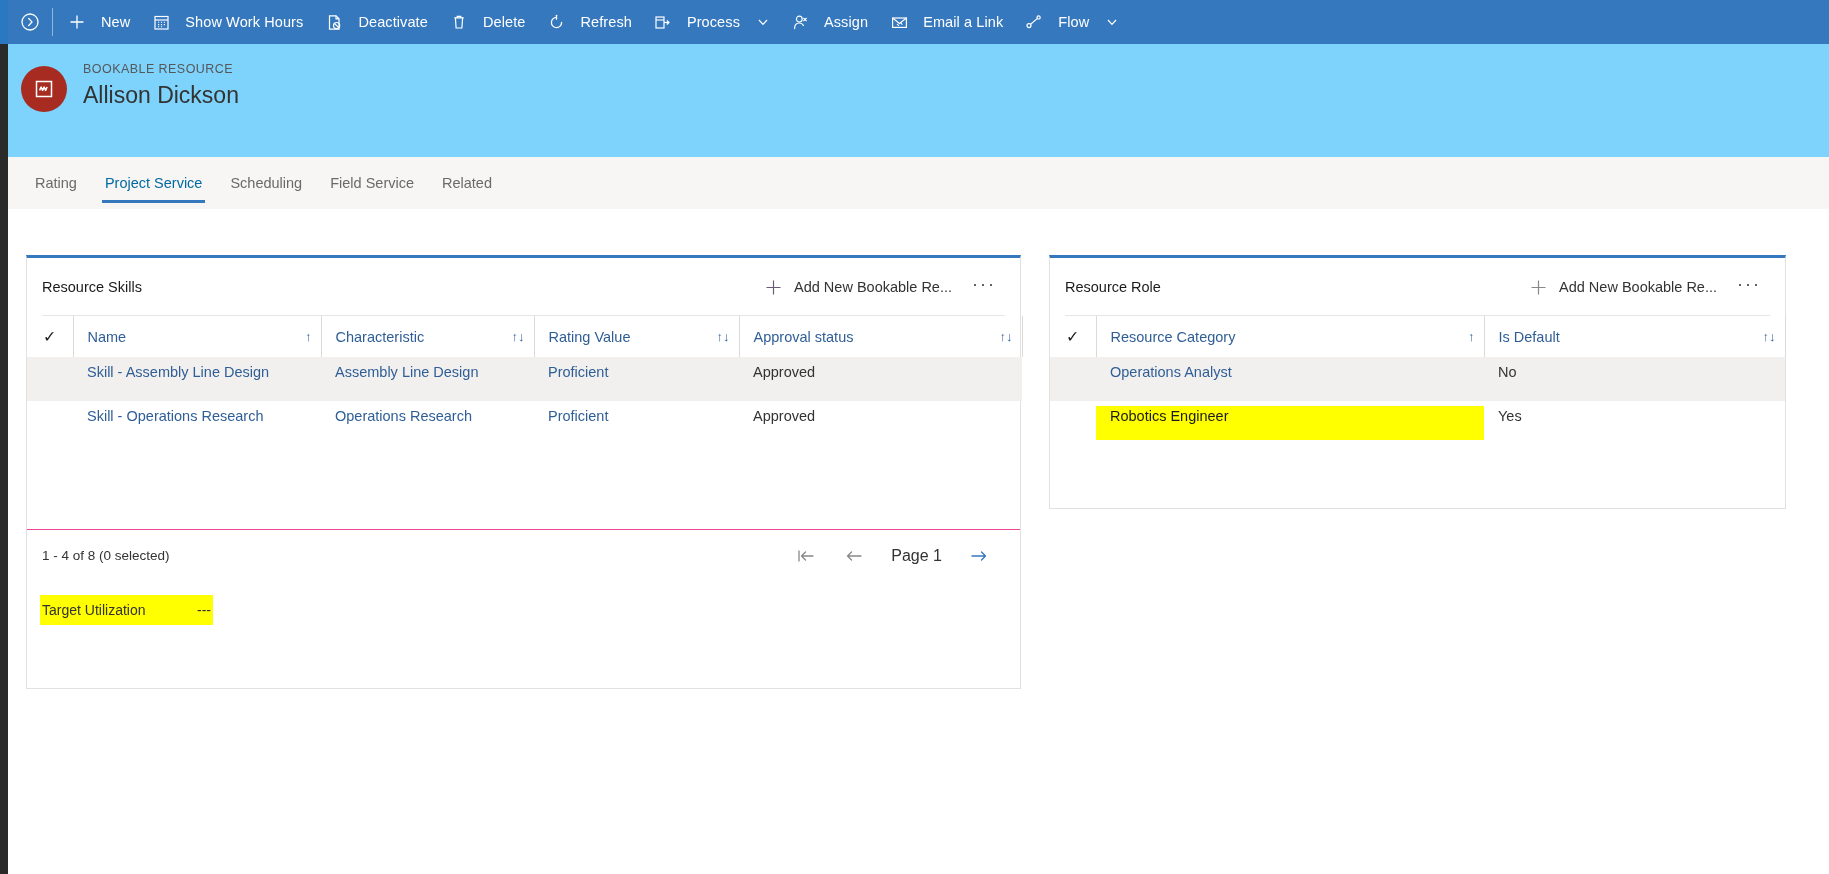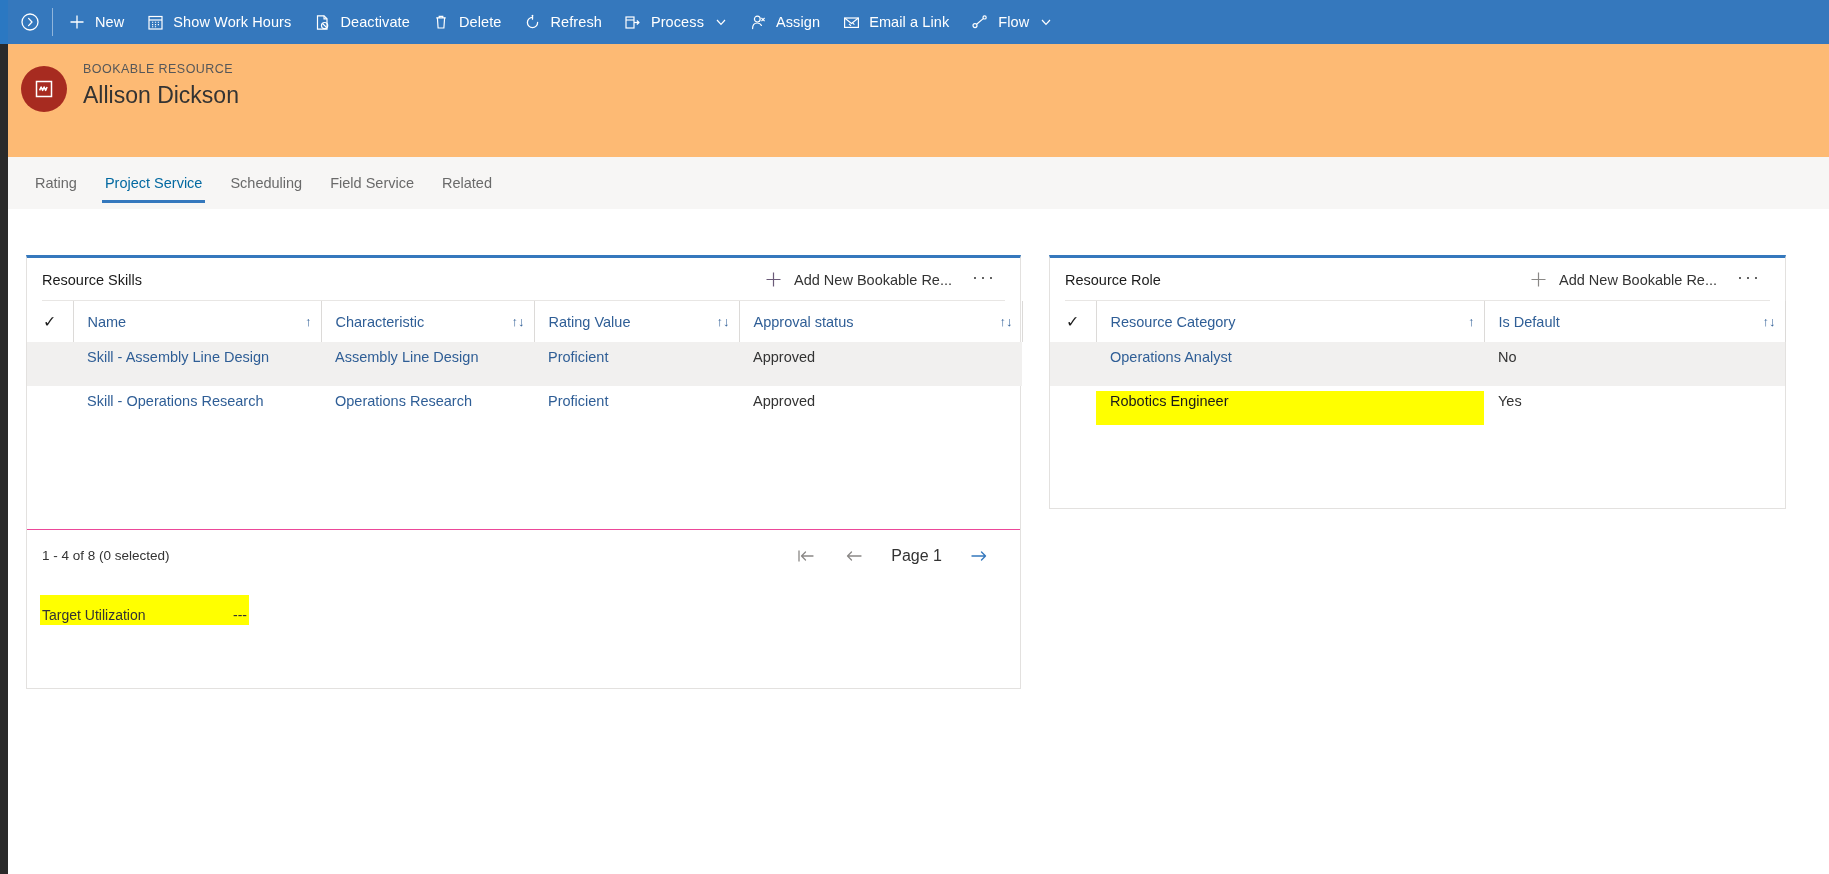--- a/index.html
+++ b/index.html
@@ -44,21 +44,21 @@
   }
   .cmd-sep {
     width: 1px; height: 28px;
     background: rgba(255,255,255,0.45);
     margin: 0 4px 0 0;
   }
   .cmd-item {
     display: flex; align-items: center;
     height: 44px;
     padding: 16px 11px;
-    gap: 9px;
+    gap: 15px;
     cursor: pointer;
     white-space: nowrap;
   }
   .cmd-icon {
     display: flex; align-items: center; justify-content: center;
     width: 18px; height: 18px;
     flex: 0 0 18px;
   }
   .cmd-label {
     font-size: 14.5px;
@@ -68,21 +68,21 @@
   .cmd-chev {
     width: 12px; height: 12px;
     display: flex; align-items: center; justify-content: center;
     margin-left: 2px;
   }
 
   
   .rec-header {
     position: absolute; left: 8px; top: 44px;
     width: 1821px; height: 113px;
-    background: #fdba74;
+    background: #7dd3fc;
   }
   .rec-inner {
     position: absolute; left: 13px; top: 16px;
     display: flex; align-items: flex-start; gap: 16px;
   }
   .rec-avatar {
     width: 46px; height: 46px;
     border-radius: 50%;
     background: #a72b20;
     display: flex; align-items: center; justify-content: center;
@@ -144,21 +144,21 @@
     position: absolute;
     background: #ffffff;
     border: 1px solid #e3e1df;
     border-top: 3px solid #3578bd;
   }
   #card-skills { left: 18px; top: 46px; width: 995px; height: 434px; }
   #card-role   { left: 1041px; top: 46px; width: 737px; height: 254px; }
 
   .card-head {
     position: relative;
-    height: 43px;
+    height: 58px;
     display: flex; align-items: center;
     padding: 0 14px 0 15px;
   }
   .card-title {
     font-size: 14.5px;
     color: #1b1b1b;
   }
   .card-actions {
     margin-left: auto;
     display: flex; align-items: center; gap: 4px;
@@ -283,23 +283,22 @@
   .pager-label {
     font-size: 16px;
     color: #333333;
     white-space: nowrap;
   }
 
   
   .field-row {
     position: absolute;
     left: 15px;
-    display: flex; align-items: flex-end;
+    display: flex; align-items: center;
     height: 26px;
-    gap: 36px;
   }
   .field-label {
     font-size: 14px;
     color: #333333;
     width: 155px;
   }
   .field-value {
     font-size: 14px;
     color: #333333;
   }

